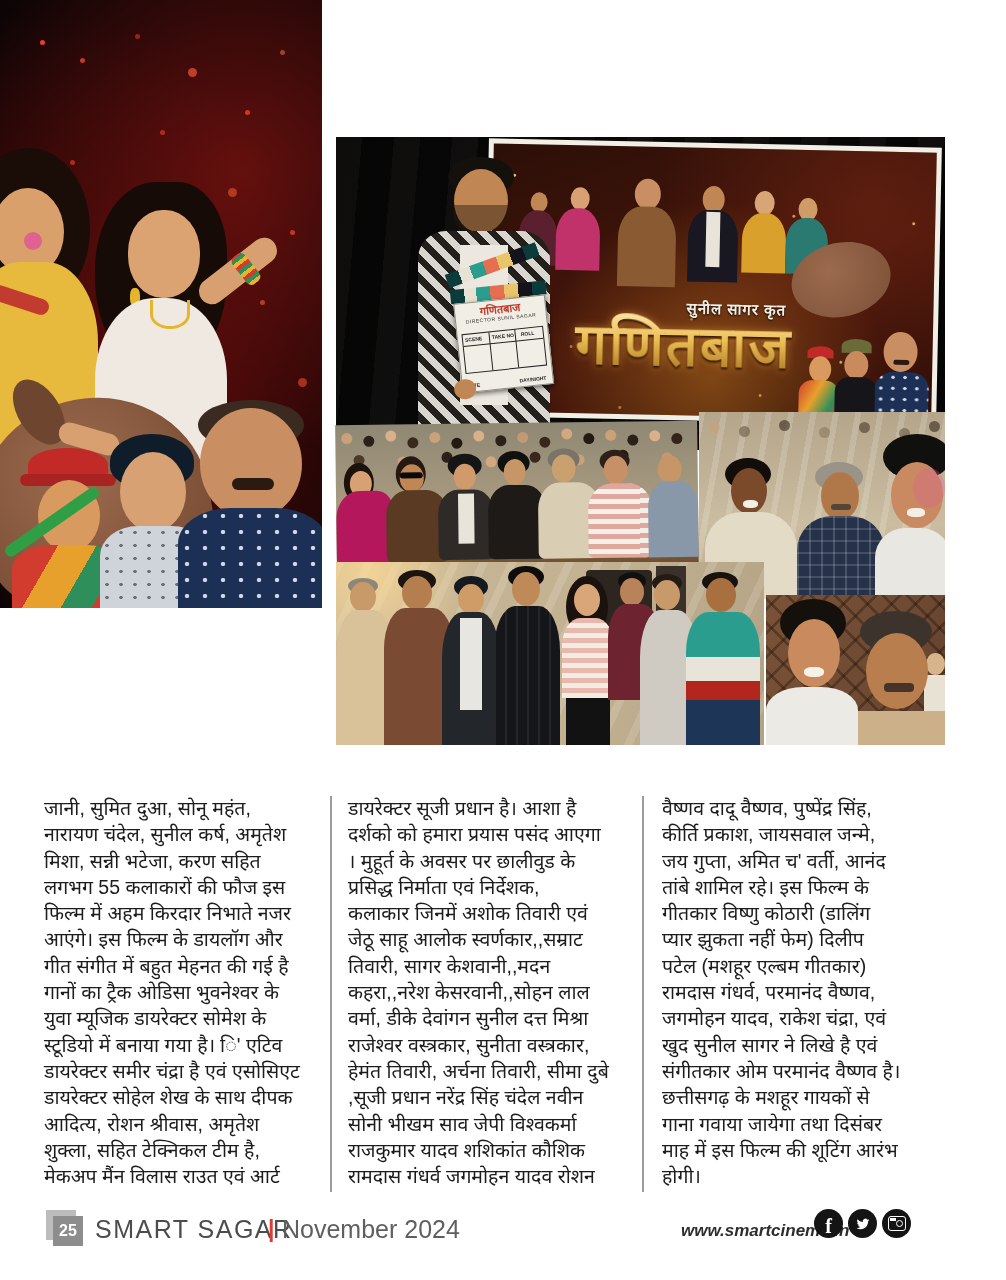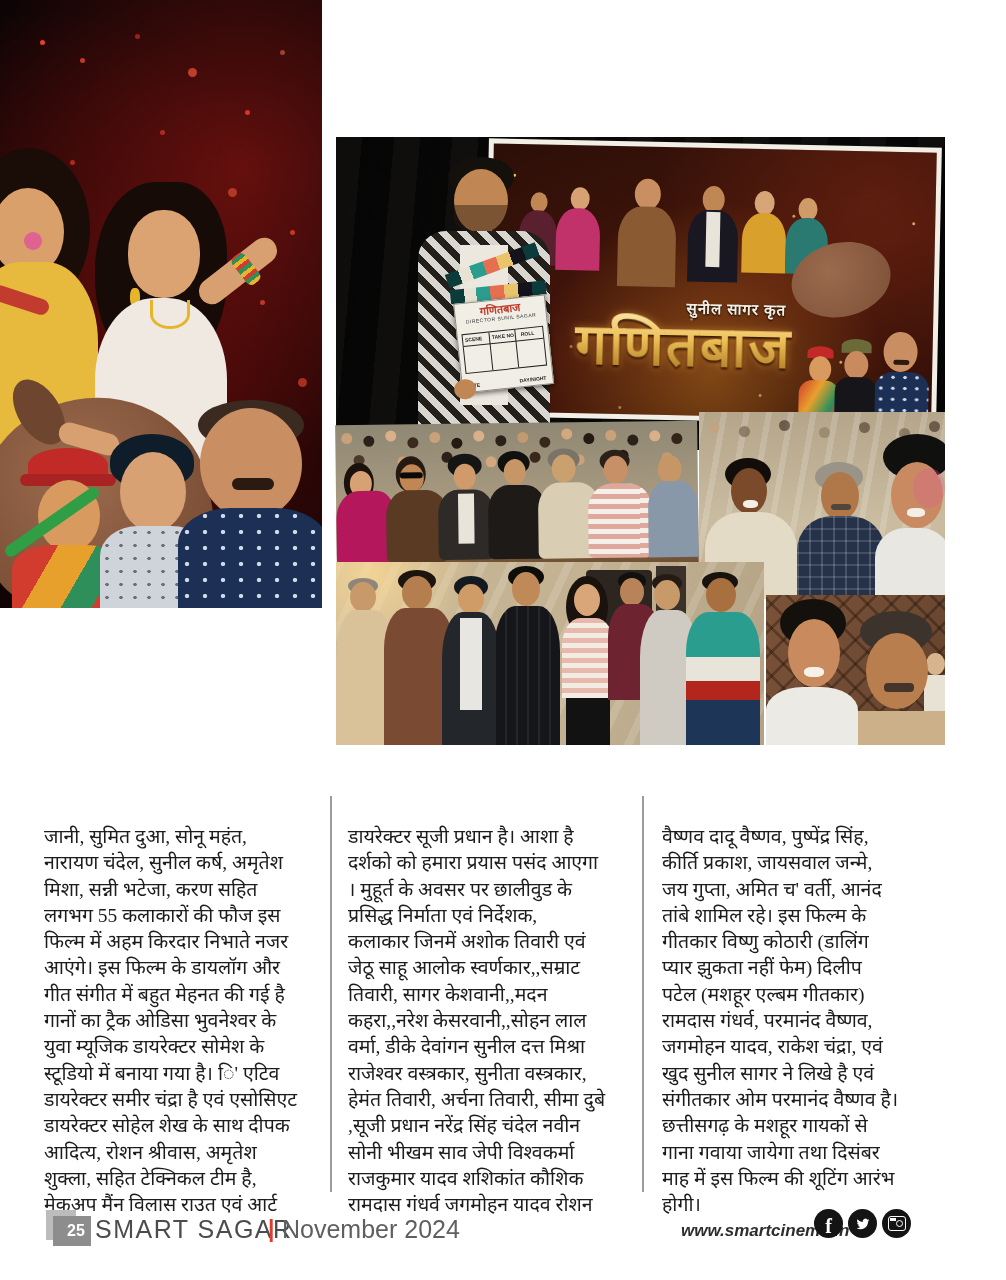--- a/index.html
+++ b/index.html
@@ -84,32 +84,32 @@
       repeating-linear-gradient(115deg, rgba(255,255,255,.14) 0 8px, transparent 8px 26px),
       linear-gradient(105deg,#c9b896 0%,#c3b292 55%,#b3a284 100%);}
 
   .selfie{left:766px;top:595px;width:179px;height:150px;
     background:
       repeating-linear-gradient(45deg, rgba(30,15,5,.35) 0 3px, transparent 3px 17px),
       repeating-linear-gradient(-45deg, rgba(30,15,5,.35) 0 3px, transparent 3px 17px),
       linear-gradient(120deg,#7a5238 0%,#6e4a33 60%,#5e3d2a 100%);}
 
   
-  .col{position:absolute;top:824px;height:400px;font-family:Liberation Serif, serif;}
+  .col{position:absolute;top:795px;height:400px;}
   .col p{margin:0;font-size:19.5px;line-height:26.3px;color:#1c1c1c;white-space:pre-line;}
   .col1{left:44px;width:292px;}
   .col2{left:348px;width:298px;}
   .col3{left:662px;width:292px;}
   .vrule{position:absolute;top:796px;height:396px;width:1.5px;background:#9c9c9c;}
   .vr1{left:330px;} .vr2{left:642px;}
 
   
   .badge-back{position:absolute;left:46px;top:1210px;width:30px;height:30px;background:#bcbcbc;}
   .badge-front{position:absolute;left:53px;top:1216px;width:30px;height:30px;background:#8d8d8d;
-    color:#fff;font-size:16px;font-weight:bold;display:flex;align-items:center;justify-content:center;padding-left:8px;}
+    color:#fff;font-size:16px;font-weight:bold;display:flex;align-items:center;justify-content:center;}
   .mag-title{position:absolute;left:95px;top:1215px;font-size:25px;color:#4a4c4d;letter-spacing:1.5px;}
   .mag-sep{position:absolute;left:268px;top:1216px;font-size:23px;color:#e23b2e;font-weight:bold;}
   .mag-issue{position:absolute;left:282px;top:1215px;font-size:25px;color:#5d5f60;font-weight:300;}
   .website{position:absolute;left:681px;top:1221px;font-size:17px;font-style:italic;font-weight:700;color:#2d2d2d;}
   .social{position:absolute;left:814px;top:1209px;display:flex;gap:5px;}
   .sicon{width:29px;height:29px;border-radius:50%;background:#141414;position:relative;
     display:flex;align-items:center;justify-content:center;}
   .fb{color:#fff;font-family:"Liberation Serif","DejaVu Serif",serif;font-weight:bold;font-size:20px;
     position:relative;top:3px;}
   .cam{width:16px;height:13px;border:1.6px solid #fff;border-radius:3px;position:relative;}

